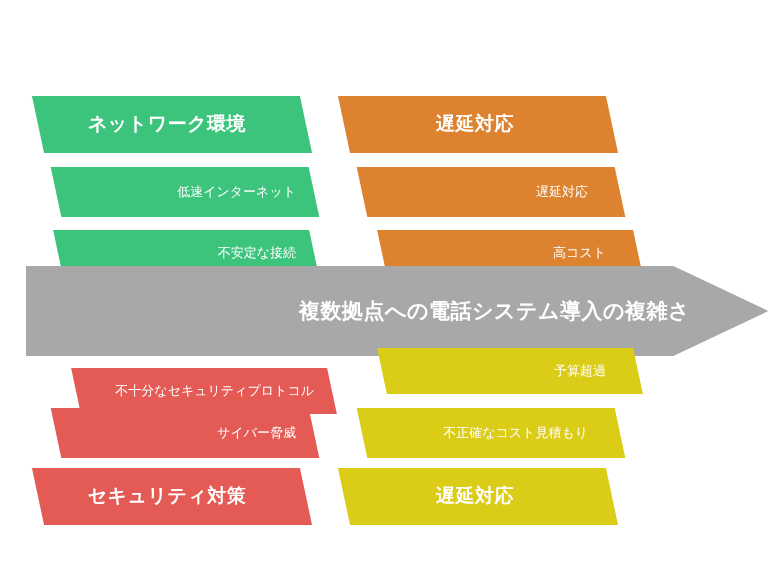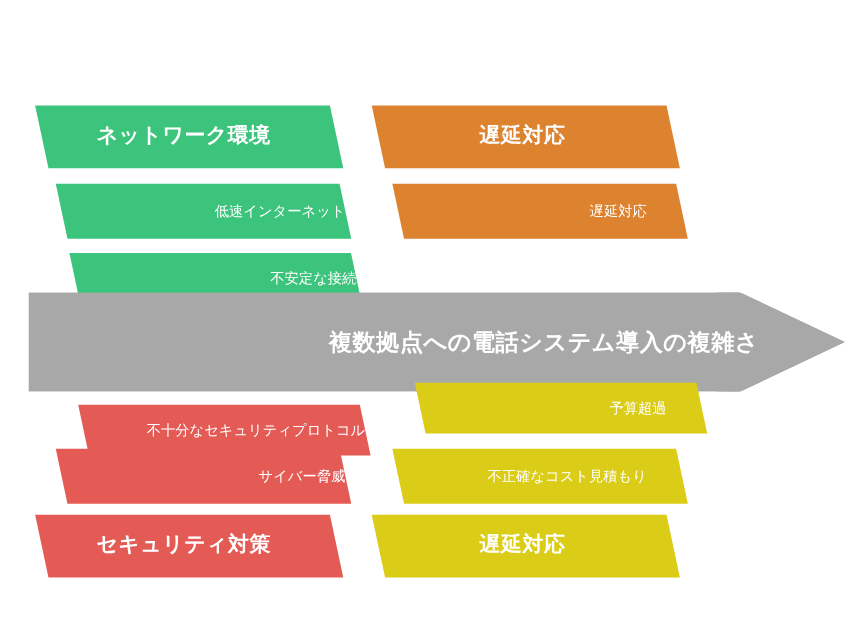--- a/index.html
+++ b/index.html
@@ -88,56 +88,60 @@
     font-weight: bold;
     text-align: center;
     letter-spacing: 0.5px;
   }
   .bar.sub .txt {
     font-size: 13px;
     font-weight: normal;
   }
 
   
-  .bar.left .txt { }
+  .bar.left .txt { padding-right: 18px; }
   .bar.right .txt { padding-right: 32px; }
   .bar.head.left .txt { padding-right: 10px; }
   .bar.head.right .txt { padding-right: 6px; }
 </style>
 </head>
 <body>
 
 <div id="canvas">
 
 
   <div class="bar head left" style="left:38px; top:96px; width:268px; height:57px;">
     <div class="skin" style="background:#3cc47c;"></div>
     <div class="txt">ネットワーク環境</div>
   </div>
 
   <div class="bar sub left" style="left:56px; top:167px; width:258px; height:50px;">
     <div class="skin" style="background:#3cc47c;"></div>
     <div class="txt">低速インターネット</div>
   </div>
 
-  <div class="bar sub left" style="left:68px; top:230px; width:256px; height:46px;">
+  <div class="bar sub left" style="left:58px; top:230px; width:256px; height:46px;">
     <div class="skin" style="background:#3cc47c;"></div>
     <div class="txt">不安定な接続</div>
   </div>
 
   <div class="bar head right" style="left:344px; top:96px; width:268px; height:57px;">
     <div class="skin" style="background:#dd8330;"></div>
     <div class="txt">遅延対応</div>
   </div>
 
   <div class="bar sub right" style="left:362px; top:167px; width:258px; height:50px;">
     <div class="skin" style="background:#dd8330;"></div>
     <div class="txt">遅延対応</div>
   </div>
 
+  <div class="bar sub right" style="left:382px; top:230px; width:256px; height:46px;">
+    <div class="skin" style="background:#dd8330;"></div>
+    <div class="txt">高コスト</div>
+  </div>
 
   <div class="arrow-wrap">
     <svg class="arrow-svg" width="742" height="90" viewBox="0 0 742 90">
       <polygon points="0,0 630,0 630,-8 742,45 630,98 630,90 0,90" fill="#a8a8a8"></polygon>
       <polygon points="0,0 628,0 628,4 628,86 628,90 0,90" fill="#a8a8a8"></polygon>
       <polygon points="626,-10 742,45 626,100" fill="#a8a8a8"></polygon>
     </svg>
     <div id="arrow-label">複数拠点への電話システム導入の複雑さ</div>
   </div>
 

